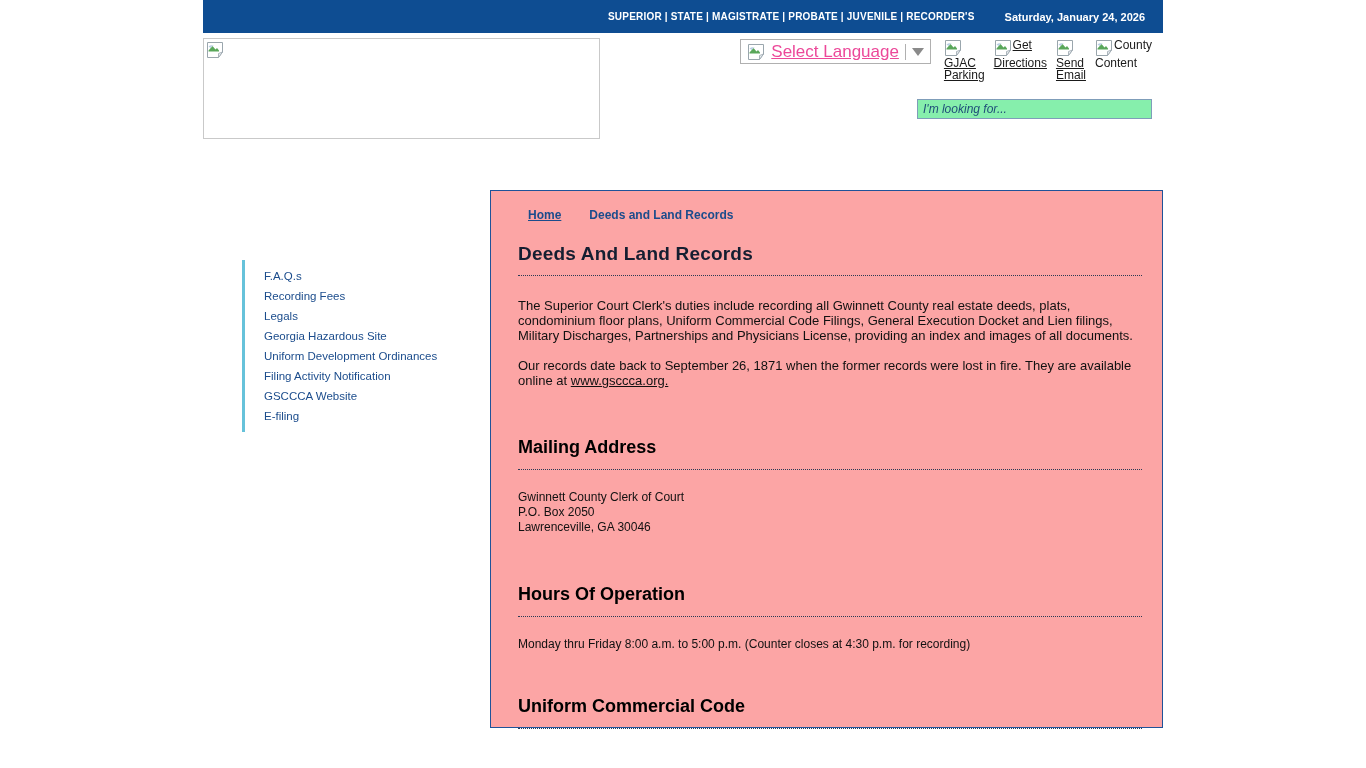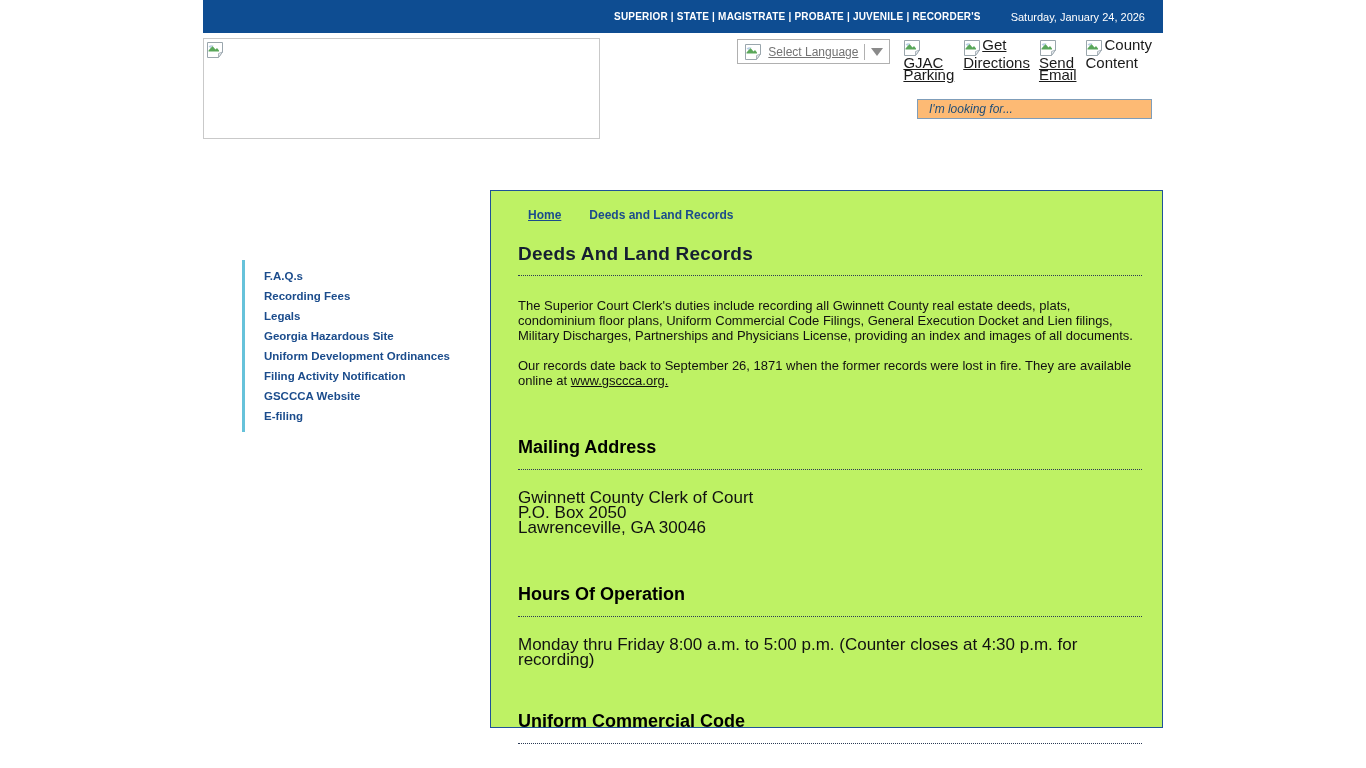--- a/index.html
+++ b/index.html
@@ -4,95 +4,95 @@
 <style>
   * { margin:0; padding:0; box-sizing:border-box; }
   html,body { width:1366px; height:768px; overflow:hidden; background:#ffffff;
               font-family:"Liberation Sans","DejaVu Sans",sans-serif; }
   .page { width:960px; margin:0 auto; position:relative; }
 
   
   .topbar { height:33px; background:#0E4D92; display:flex; align-items:center;
             justify-content:flex-end; gap:30px; padding-right:18px; }
   .topbar .courts { color:#ffffff; font-size:10px; font-weight:bold; letter-spacing:.2px; }
-  .topbar .date   { color:#ffffff; font-size:11px;  font-weight:normal; }
+  .topbar .date   { color:#ffffff; font-size:11px;  font-weight:bold; }
 
   
   .header { position:relative; height:107px; background:#ffffff; }
   .logo-box { position:absolute; left:0; top:5px; width:397px; height:101px;
               border:1px solid #c9c9c9; }
   .logo-box .bimg { position:absolute; left:2px; top:2px; }
 
   .bimg { display:inline-block; width:18px; height:18px; line-height:0; }
   .bimg svg { width:18px; height:18px; }
 
   .utilities { position:absolute; right:11px; top:6px; display:flex;
                align-items:flex-start; gap:9px; }
   .lang-widget { border:1px solid #b0b0b0; background:#fff; height:25px;
                  display:flex; align-items:center; gap:6px; padding:0 6px;
                  margin-right:4px; }
-  .lang-widget .lang-label { font-size:12px; color:#737373; text-decoration:underline; cursor:pointer; }
+  .lang-widget .lang-label { font-size:17px; color:#ec4899; text-decoration:underline; cursor:pointer; }
   .lang-sep { width:1px; height:16px; background:#b0b0b0; }
   .chev { width:0; height:0; border-left:6px solid transparent; border-right:6px solid transparent;
           border-top:8px solid #8a8a8a; cursor:pointer; }
 
-  .ulink { font-size:15px; color:#1a1a1a; line-height:12px; cursor:pointer; }
+  .ulink { font-size:12px; color:#1a1a1a; line-height:12px; cursor:pointer; }
   .ulink .txt { text-decoration:underline; }
   .ulink.no-underline .txt { text-decoration:none; }
   .ulink .row { display:flex; align-items:flex-start; gap:1px; }
   .ulink .stack { display:block; }
 
   .search-wrap { position:absolute; right:11px; top:66px; }
-  .search-input { width:235px; height:20px; border:1px solid #7f9db9; background:#fdba74;
+  .search-input { width:235px; height:20px; border:1px solid #7f9db9; background:#86efac;
                   font-family:"Liberation Sans",sans-serif; font-size:12px; font-style:italic;
-                  color:#1F4E79; padding:0 11px; }
+                  color:#1F4E79; padding:0 5px; }
   .search-input::placeholder { color:#1F4E79; font-style:italic; opacity:1; }
 
   
   .nav { position:relative; height:40px; }
   .nav .nav-item { position:absolute; top:12px; font-size:12.5px; font-weight:bold;
                    color:#1B4C8C; cursor:pointer; white-space:nowrap; }
   .nav .nav-item:nth-child(1){ left:31px; }
   .nav .nav-item:nth-child(2){ left:194px; }
   .nav .nav-item:nth-child(3){ left:354px; }
   .nav .nav-item:nth-child(4){ left:497px; }
   .nav .nav-item:nth-child(5){ left:693px; }
   .nav .nav-item:nth-child(6){ left:817px; }
 
   
   .main { position:relative; height:588px; }
 
   .sidebar { position:absolute; left:39px; top:120px; border-left:3px solid #66C2DA;
              padding:6px 0 6px 19px; }
-  .sidebar .side-item { display:block; font-size:11.5px; font-weight:bold; color:#1B4C8C;
+  .sidebar .side-item { display:block; font-size:11.5px; font-weight:normal; color:#1B4C8C;
                         line-height:20px; cursor:pointer; white-space:nowrap; }
 
   .content-box { position:absolute; left:287px; top:50px; width:673px; height:538px;
-                 border:1px solid #1F5399; background:#bef264; padding:17px 20px 0 27px; }
+                 border:1px solid #1F5399; background:#fca5a5; padding:17px 20px 0 27px; }
 
   .breadcrumb { margin-left:10px; font-size:12px; font-weight:bold; color:#1B4C8C; }
   .breadcrumb .crumb-home { text-decoration:underline; cursor:pointer; margin-right:28px; }
 
   h1.page-title { margin-top:21px; font-size:19px; font-weight:bold; color:#151E31;
                   letter-spacing:.2px; }
   .dotted { border-bottom:1px dotted #2B3A55; height:1px; }
   .rule-title { margin-top:10px; }
 
   .body-copy { font-size:13px; color:#111; line-height:15px; width:618px; }
   .p1 { margin-top:22px; }
   .p2 { margin-top:15px; }
   .inline-link { color:#111; text-decoration:underline; cursor:pointer; }
 
   .section { margin-top:0; }
   .sec-head { font-size:18px; font-weight:bold; color:#000; }
   .sec-rule { margin-top:11px; }
   .sec-mailing { margin-top:49px; }
   .sec-hours   { margin-top:49px; }
   .sec-ucc     { margin-top:44px; }
-  .sec-body { font-size:17px; color:#111; line-height:15px; margin-top:20px; }
+  .sec-body { font-size:12px; color:#111; line-height:15px; margin-top:20px; }
 </style>
 </head>
 <body>
 
 <div class="page">
 
   <div class="topbar">
     <span class="courts">SUPERIOR | STATE | MAGISTRATE | PROBATE | JUVENILE | RECORDER'S</span>
     <span class="date">Saturday, January 24, 2026</span>
   </div>

